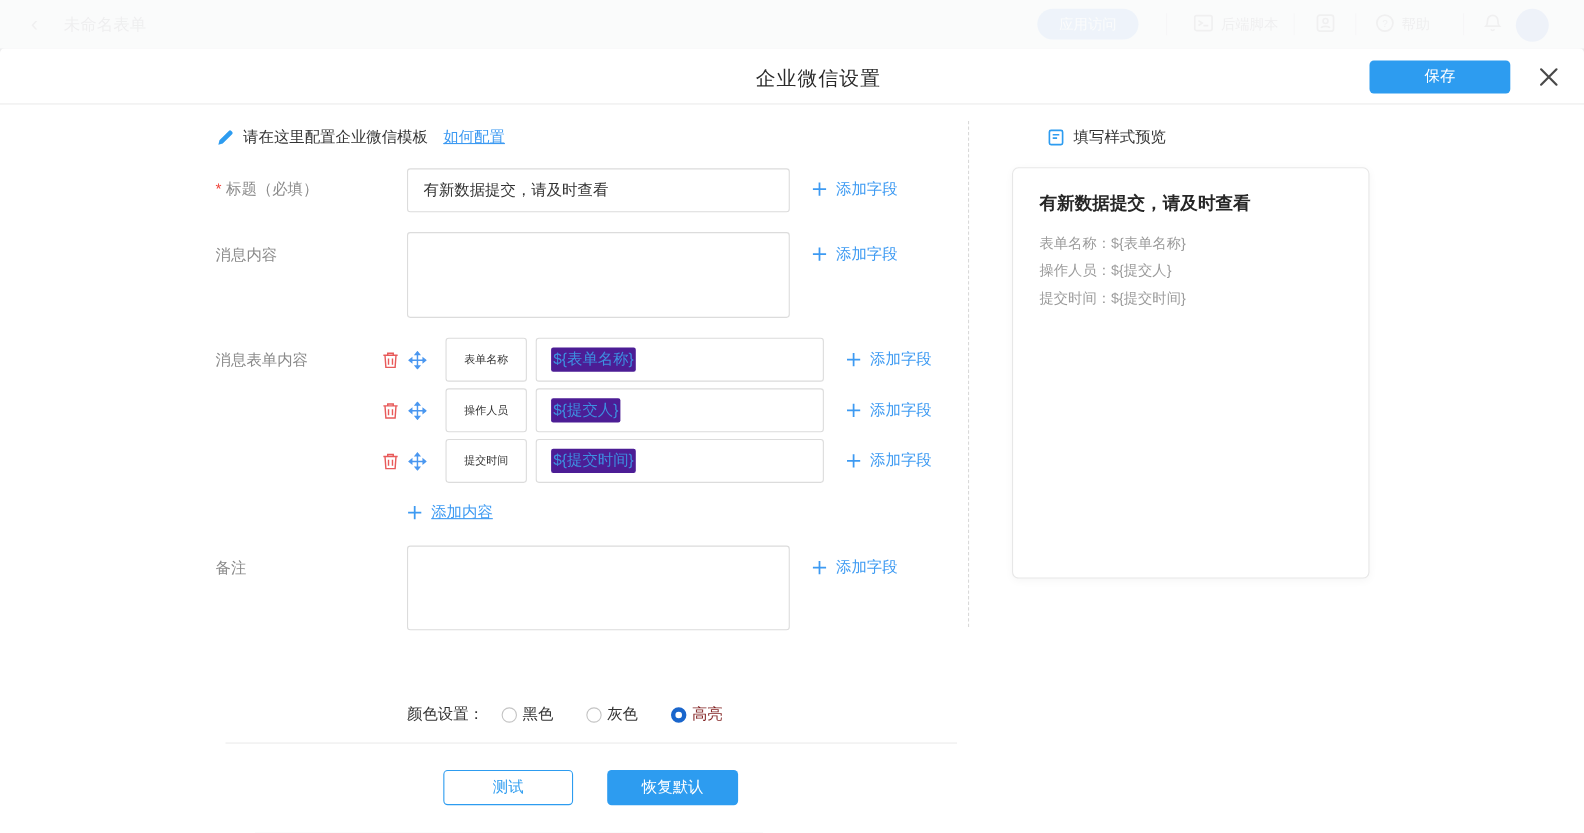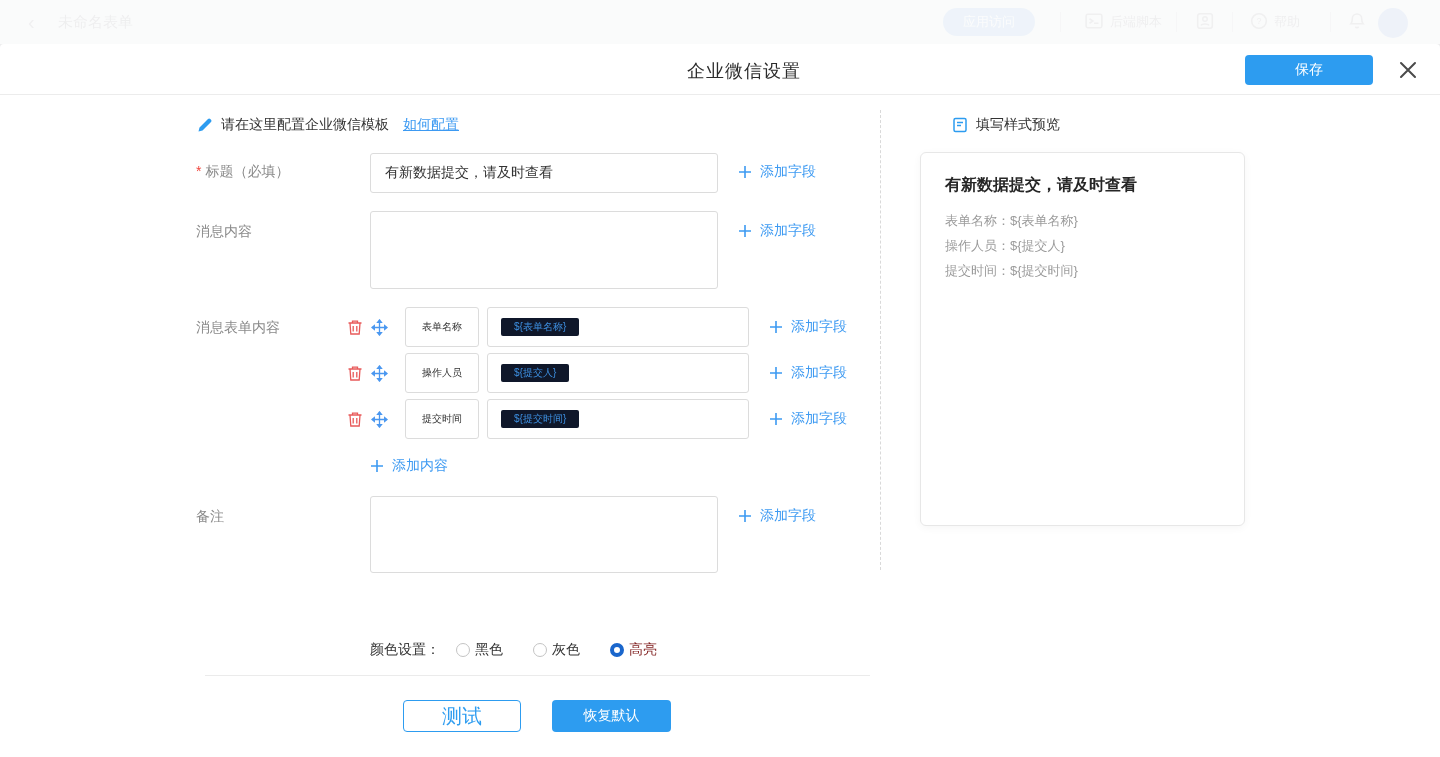--- a/index.html
+++ b/index.html
@@ -39,30 +39,30 @@
   .textarea { position:absolute; width:348px; border:1px solid #dcdcdc; border-radius:3px; resize:none; outline:none; font-family:inherit; font-size:14px; padding:8px 14px; background:#fff; }
 
   .add-link { position:absolute; display:flex; align-items:center; color:#3d9af2; font-size:14px; cursor:pointer; }
   .add-link svg { width:14px; height:14px; margin-right:8px; }
 
   .fc-row { position:absolute; left:347px; height:40px; display:flex; align-items:center; }
   .trash-ico { width:16px; height:17px; color:#e85a5a; cursor:pointer; flex:none; }
   .move-ico { width:17px; height:17px; margin-left:8px; color:#4a97f0; cursor:pointer; flex:none; }
   .fc-name { width:74px; height:40px; margin-left:17px; border:1px solid #dcdcdc; border-radius:3px; font-size:10px; color:#333; text-align:center; outline:none; font-family:inherit; flex:none; }
   .fc-value { width:262px; height:40px; margin-left:8px; border:1px solid #dcdcdc; border-radius:3px; display:flex; align-items:center; padding:0 13px; cursor:text; flex:none; background:#fff; }
-  .fc-tag { background:#0f172a; color:#3d8fe0; font-size:10px; padding:2px 13px; border-radius:2px; }
+  .fc-tag { background:#4c1d95; color:#3d8fe0; font-size:14px; padding:2px 2px; border-radius:2px; }
 
   .color-row { position:absolute; left:370px; top:595px; height:22px; display:flex; align-items:center; font-size:14px; color:#333; }
   .radio { width:14px; height:14px; border-radius:50%; border:1px solid #c4c4c4; background:#fff; margin-right:5px; flex:none; cursor:pointer; position:relative; }
   .radio.on { border:4px solid #1a66cc; }
   .radio-label { margin-right:30px; cursor:pointer; }
   .radio-label.hl { color:#7f1d1d; margin-right:0; }
 
   .footer-divider { position:absolute; left:205px; top:631px; width:665px; height:1px; background:#ebebeb; }
-  .test-btn { position:absolute; left:403px; top:656px; width:118px; height:32px; background:#fff; border:1px solid #2d9cf0; border-radius:4px; color:#2d9cf0; font-size:20px; cursor:pointer; font-family:inherit; }
+  .test-btn { position:absolute; left:403px; top:656px; width:118px; height:32px; background:#fff; border:1px solid #2d9cf0; border-radius:4px; color:#2d9cf0; font-size:14px; cursor:pointer; font-family:inherit; }
   .reset-btn { position:absolute; left:552px; top:656px; width:119px; height:32px; background:#2d9cf0; border:none; border-radius:4px; color:#fff; font-size:14px; cursor:pointer; font-family:inherit; }
 
   
   .v-dashed { position:absolute; left:880px; top:66px; height:460px; width:0; border-left:1px dashed #d9d9d9; }
   .preview-head { position:absolute; left:952px; top:72px; height:18px; display:flex; align-items:center; }
   .doc-ico { width:16px; height:16px; margin-right:8px; color:#2d9cf0; }
   .preview-head-text { font-size:14px; color:#333; }
   .preview-card { position:absolute; left:920px; top:108px; width:325px; height:374px; background:#fff; border:1px solid #e7e7e7; border-radius:6px; box-shadow:0 2px 8px rgba(0,0,0,.04); padding:22px 24px; }
   .pc-title { font-size:16px; font-weight:bold; color:#262626; margin-bottom:12px; }
   .pc-line { font-size:13px; color:#9b9b9b; line-height:25px; }
@@ -193,21 +193,21 @@
           <span class="fc-tag">${提交时间}</span>
         </div>
       <div class="add-link" style="position:static; margin-left:20px;">
         <svg viewBox="0 0 14 14">
             <path d="M7 1v12M1 7h12" stroke="currentColor" stroke-width="1.6"></path>
           </svg>
         <span>添加字段</span>
       </div>
     </div>
 
-    <div class="add-link" style="left:370px; top:413px;">
+    <div class="add-link" style="left:370px; top:413px;text-decoration:underline;">
       <svg viewBox="0 0 14 14">
           <path d="M7 1v12M1 7h12" stroke="currentColor" stroke-width="1.6"></path>
         </svg>
       <span>添加内容</span>
     </div>
 
     <div class="f-label" style="left:196px; top:464px;">备注</div>
     <textarea class="textarea" style="left: 370px; top: 452px; height: 77px;"></textarea>
     <div class="add-link" style="left:738px; top:463px;">
       <svg viewBox="0 0 14 14">

